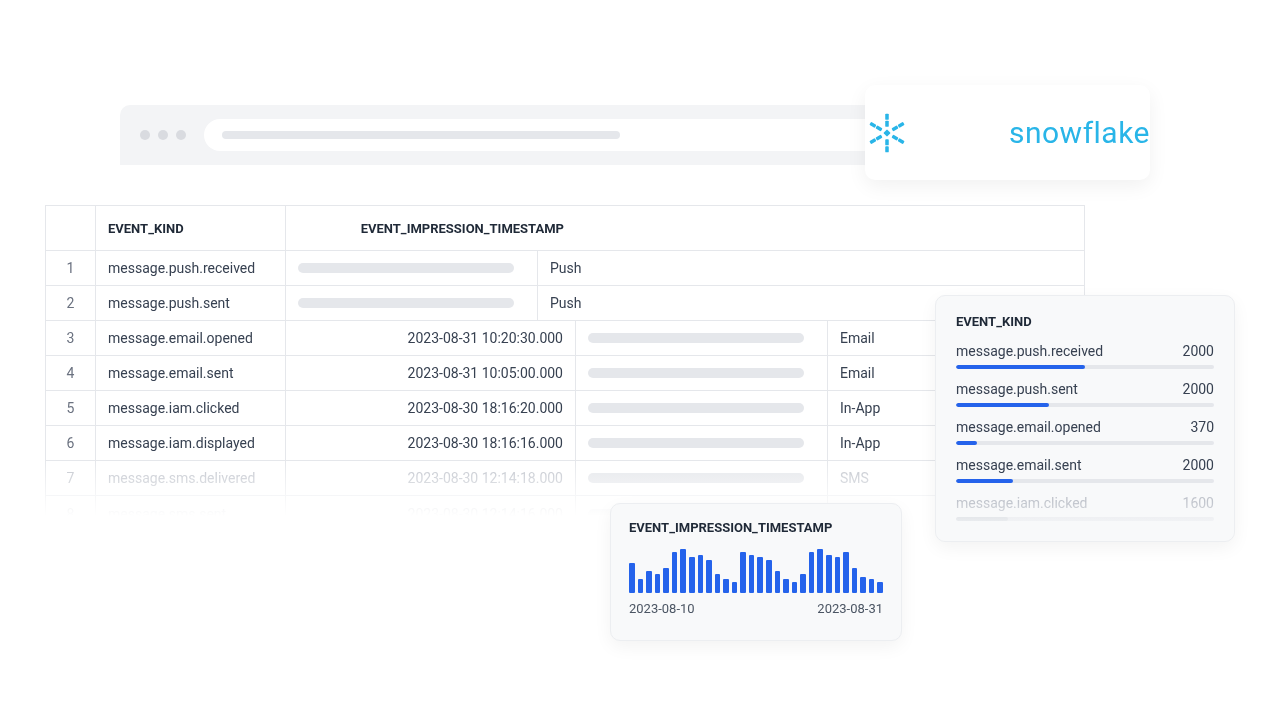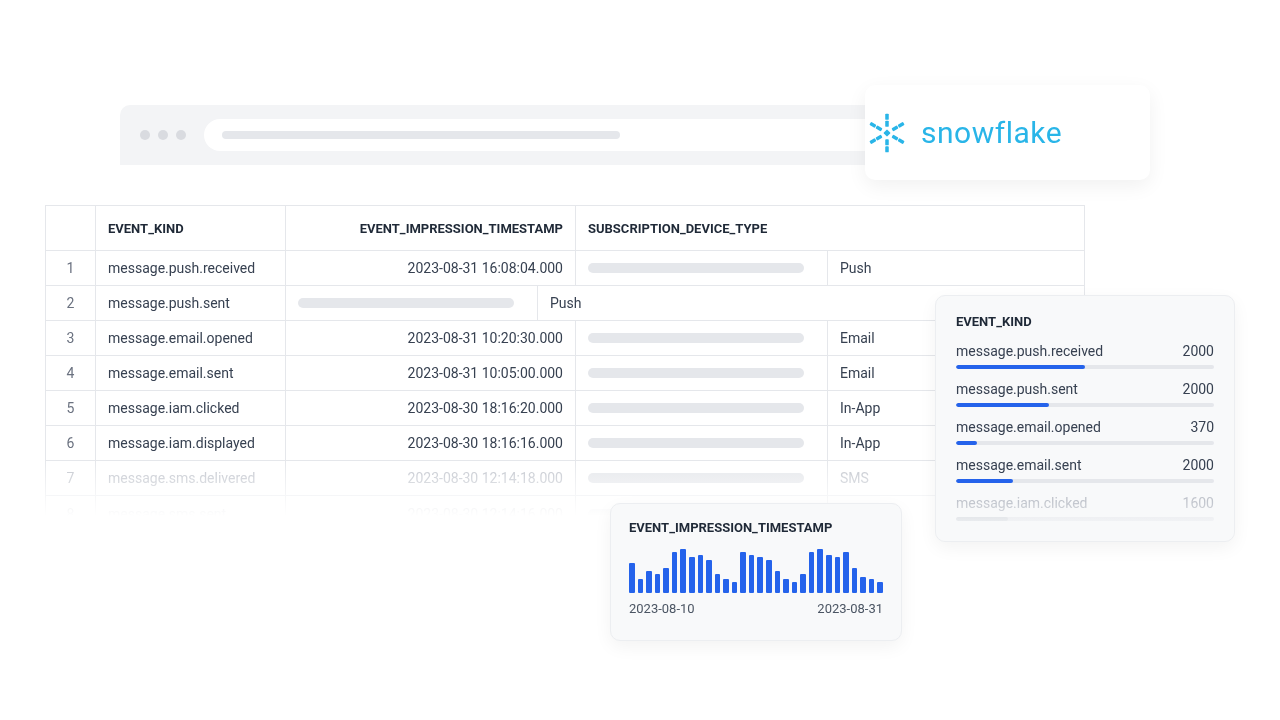--- a/index.html
+++ b/index.html
@@ -49,21 +49,21 @@
     position: absolute;
     top: 85px;
     left: 865px;
     width: 285px;
     height: 95px;
     background: #fff;
     border-radius: 10px;
     box-shadow: 0 6px 20px rgba(0,0,0,0.06);
     display: flex;
     align-items: center;
-    justify-content: flex-start;
+    justify-content: space-between;
     gap: 12px;
     z-index: 20;
   }
   .snowflake-icon {
     width: 44px;
     height: 44px;
     display:flex;
     align-items:center;
     justify-content:center;
   }
@@ -262,27 +262,25 @@
     </svg>
   </div>
   <div class="snowflake-text">snowflake</div>
 </div>
 
 <div class="table-wrap">
   <div class="thead">
     <div class="th col-num"></div>
     <div class="th col-kind">EVENT_KIND</div>
     <div class="th col-ts">EVENT_IMPRESSION_TIMESTAMP</div>
-    <div class="th col-dev">SUBSCRIPTION_DEVICE_TYPE</div>
   </div>
   <div id="tbody">
       <div class="trow">
         <div class="td col-num">1</div>
         <div class="td col-kind">message.push.received</div>
-        <div class="td col-ts">2023-08-31 16:08:04.000</div>
         <div class="td col-sub">
           <div class="pill"></div>
         </div>
         <div class="td col-dev">Push</div>
       </div>
       <div class="trow">
         <div class="td col-num">2</div>
         <div class="td col-kind">message.push.sent</div>
         <div class="td col-sub">
           <div class="pill"></div>

